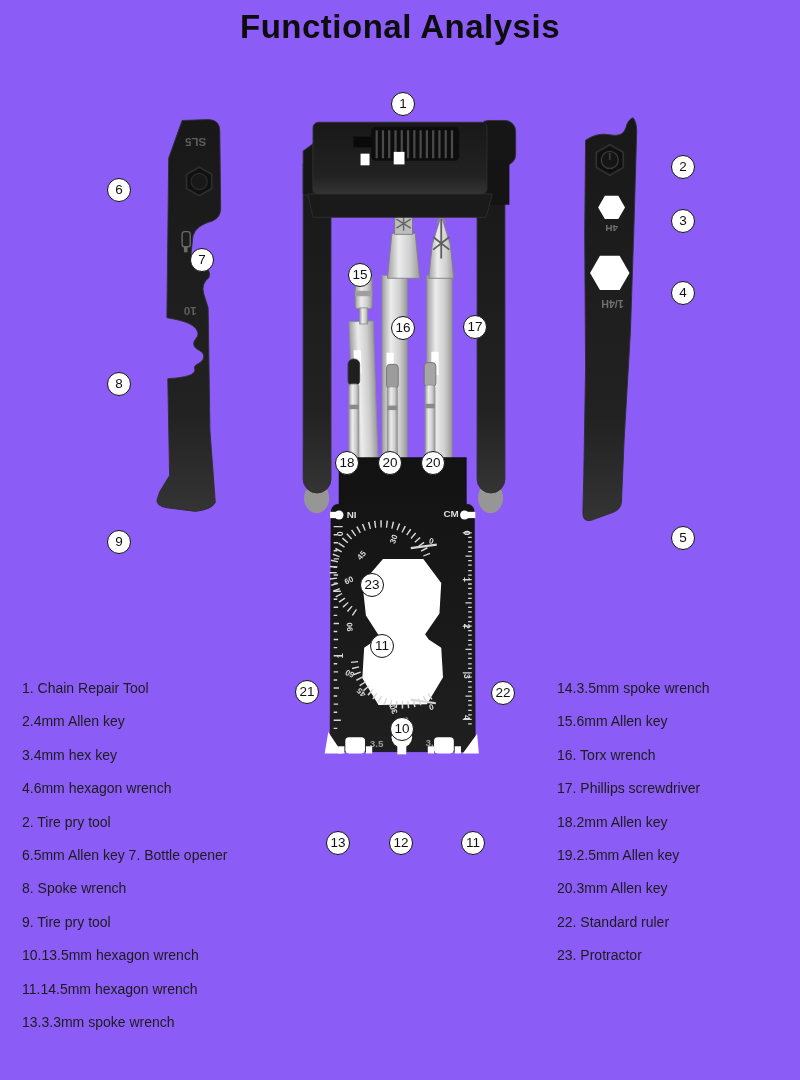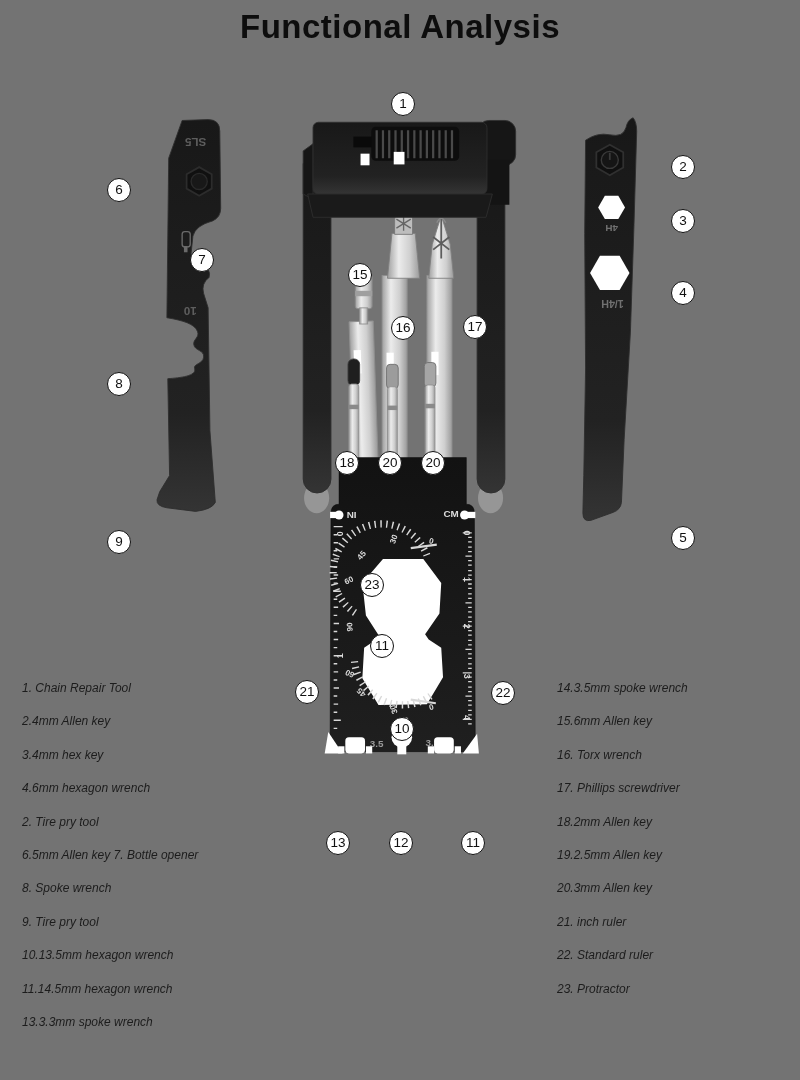--- a/index.html
+++ b/index.html
@@ -1,25 +1,25 @@
 <!DOCTYPE html>
 <html><head>
 <meta charset="utf-8">
 <style>
   html,body{margin:0;padding:0;background:#ffffff;}
-  .page{position:relative;width:800px;height:1080px;background:#737373;overflow:hidden;
+  .page{position:relative;width:800px;height:1080px;background:#8b5cf6;overflow:hidden;
         font-family:"Liberation Sans","DejaVu Sans",sans-serif;}
   .title{position:absolute;left:0;top:8px;width:800px;text-align:center;
          font-size:33px;font-weight:bold;color:#0d0d0d;letter-spacing:0.5px;margin:0;}
   .hero{position:absolute;left:0;top:90px;width:800px;height:780px;}
   .hero svg{position:absolute;left:0;top:0;}
   .callout{position:absolute;width:24px;height:24px;border:1.5px solid #111;border-radius:50%;
            background:#ffffff;color:#111;font-size:13.5px;line-height:21px;text-align:center;
            transform:translate(-50%,-50%);box-sizing:border-box;font-weight:400;}
-  .legend{position:absolute;top:672px;color:#1c1c1c;font-size:12px;font-style:italic;}
+  .legend{position:absolute;top:672px;color:#1c1c1c;font-size:14px;}
   .legend-left{left:22px;width:300px;}
   .legend-right{left:557px;width:240px;}
   .legend-item{height:33.4px;line-height:33.4px;white-space:nowrap;}
 </style>
 </head>
 <body>
 
 <div class="page">
 
   <h1 class="title">Functional Analysis</h1>
@@ -252,18 +252,17 @@
     <div class="legend-item">13.3.3mm spoke wrench</div>
   </div>
   <div class="legend legend-right">
     <div class="legend-item">14.3.5mm spoke wrench</div>
     <div class="legend-item">15.6mm Allen key</div>
     <div class="legend-item">16. Torx wrench</div>
     <div class="legend-item">17. Phillips screwdriver</div>
     <div class="legend-item">18.2mm Allen key</div>
     <div class="legend-item">19.2.5mm Allen key</div>
     <div class="legend-item">20.3mm Allen key</div>
-    <div class="legend-item">21. inch ruler</div>
     <div class="legend-item">22. Standard ruler</div>
     <div class="legend-item">23. Protractor</div>
   </div>
 
 </div>
 
 </body></html>

